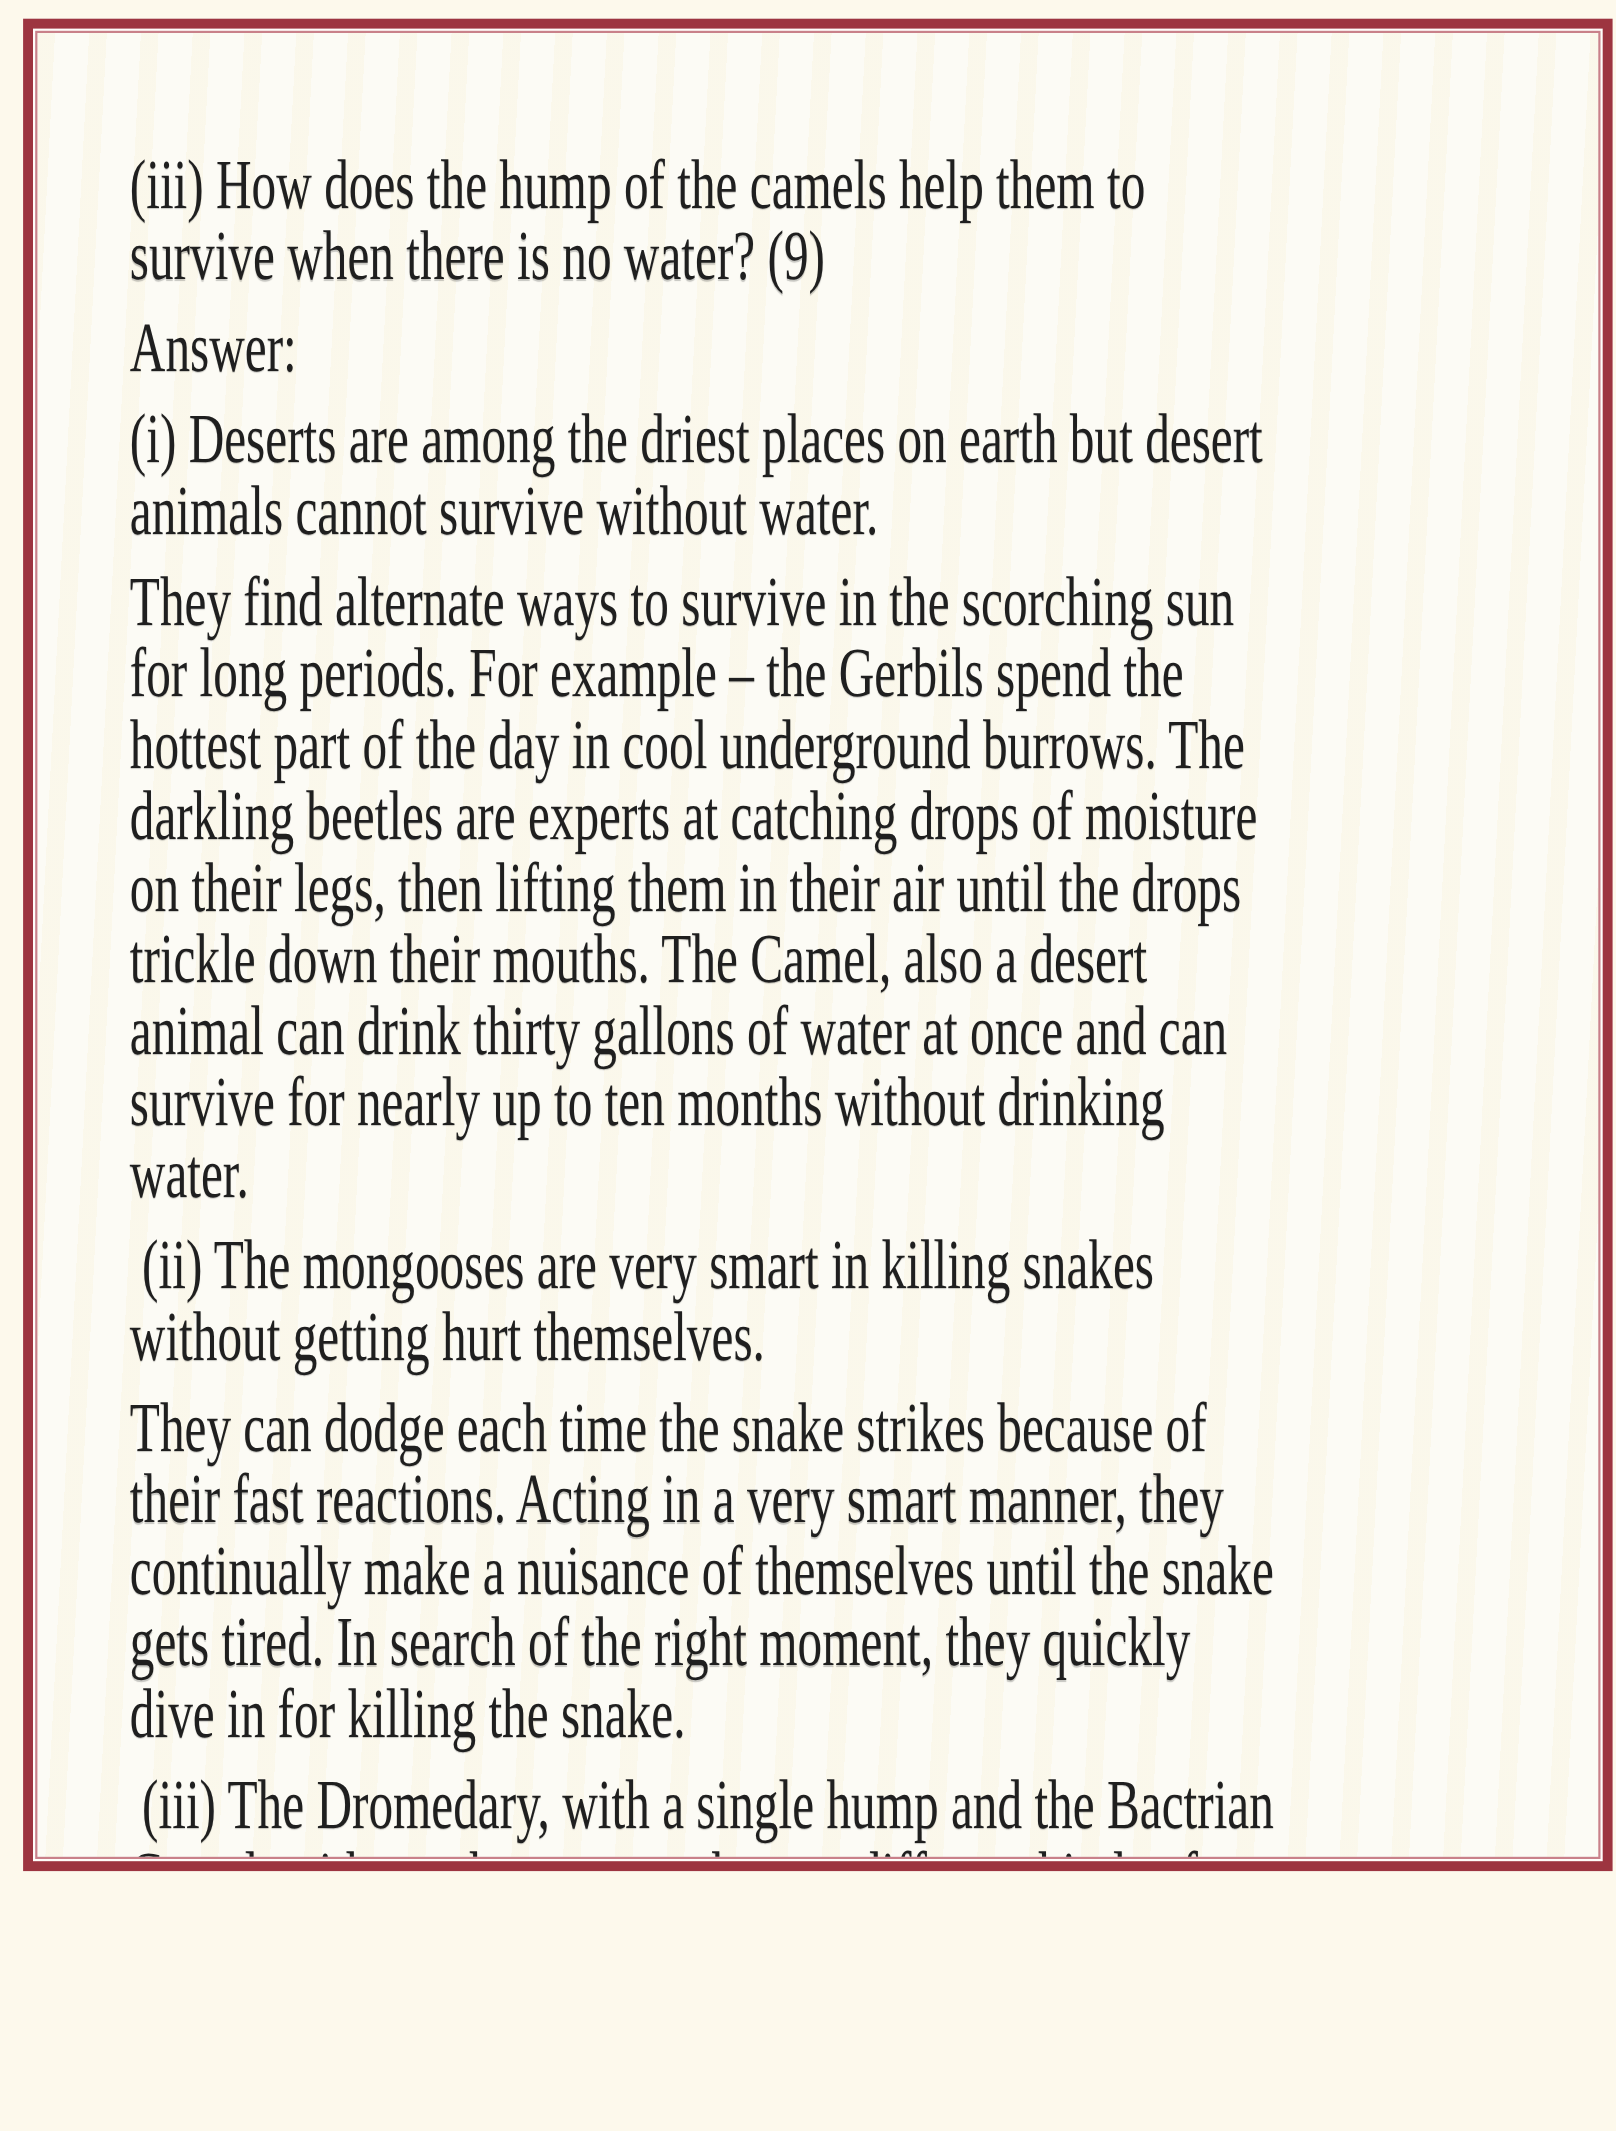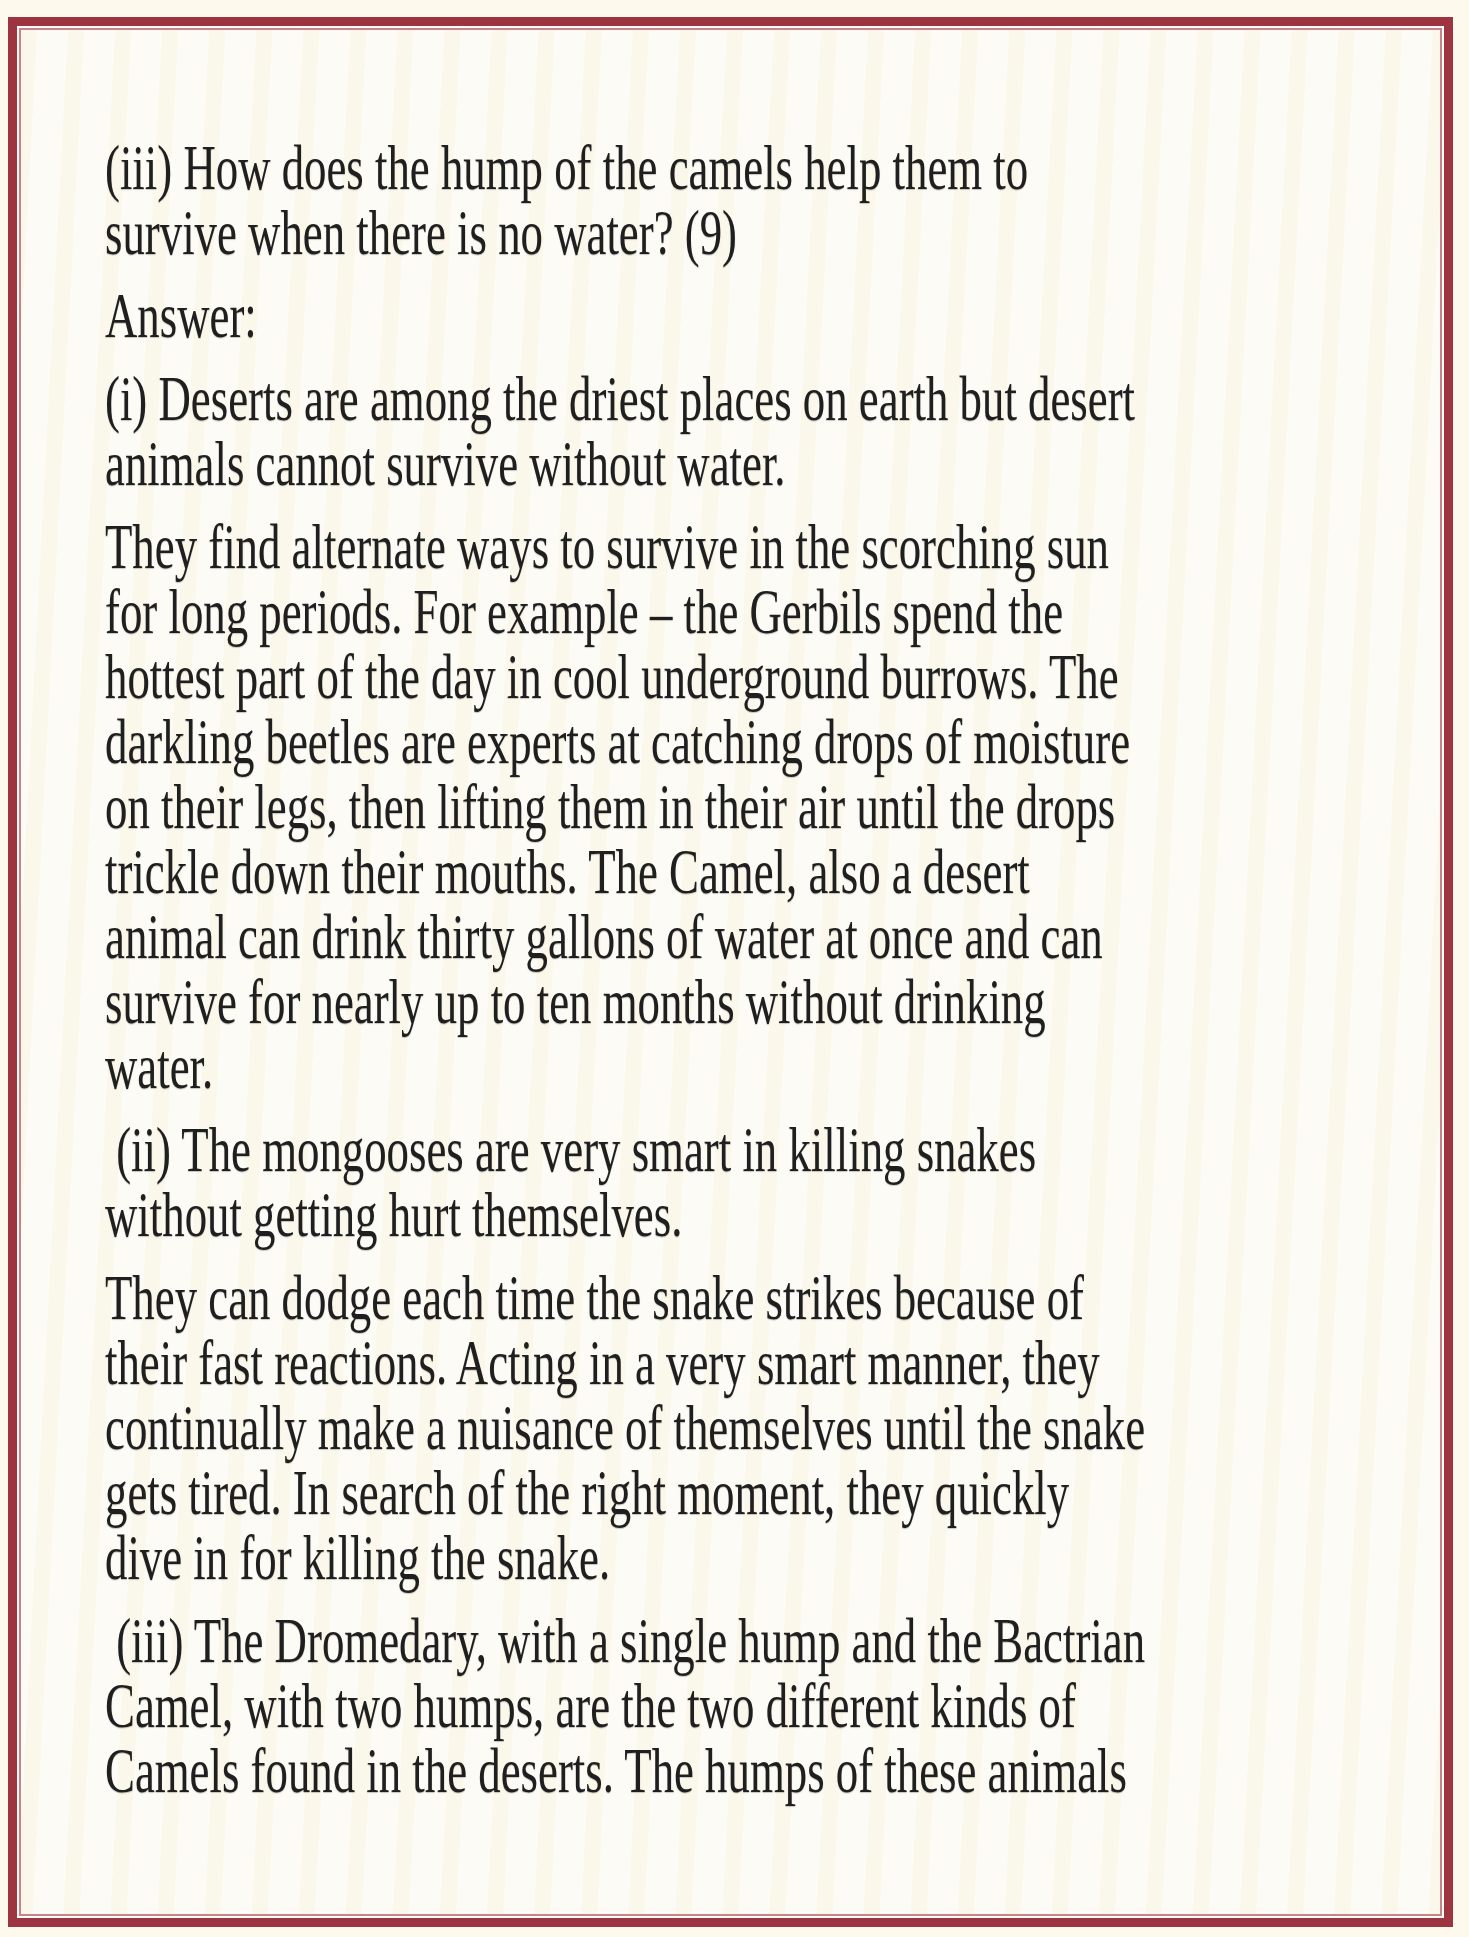--- a/index.html
+++ b/index.html
@@ -9,24 +9,24 @@
   body {
     width: 1469px;
     height: 1937px;
     position: relative;
     overflow: hidden;
     background: var(--outer-background, #fdf9ec);
     font-family: "Liberation Serif", "DejaVu Serif", serif;
   }
   .frame {
     position: absolute;
-    left: 8px;
+    left: 21px;
     top: 17px;
     width: 1445px;
-    height: 1910px;
+    height: 1684px;
     box-sizing: border-box;
     border: 9px solid var(--frame-border-color, #9d3540);
     background: var(--frame-gap-color, #fffdfa);
     font-family: Liberation Serif, serif;
   }
   .inner {
     position: absolute;
     inset: 2px;
     border: 2px solid var(--frame-inner-line-color, #c9818a);
     background: var(--content-background, #fcfbf5);

